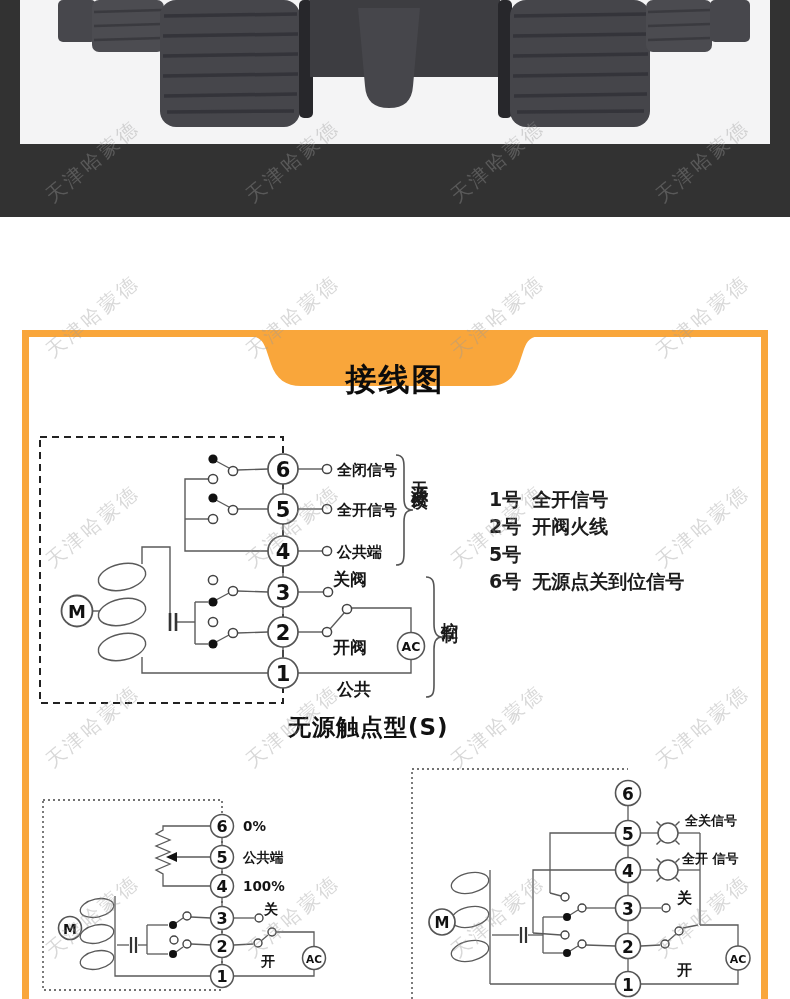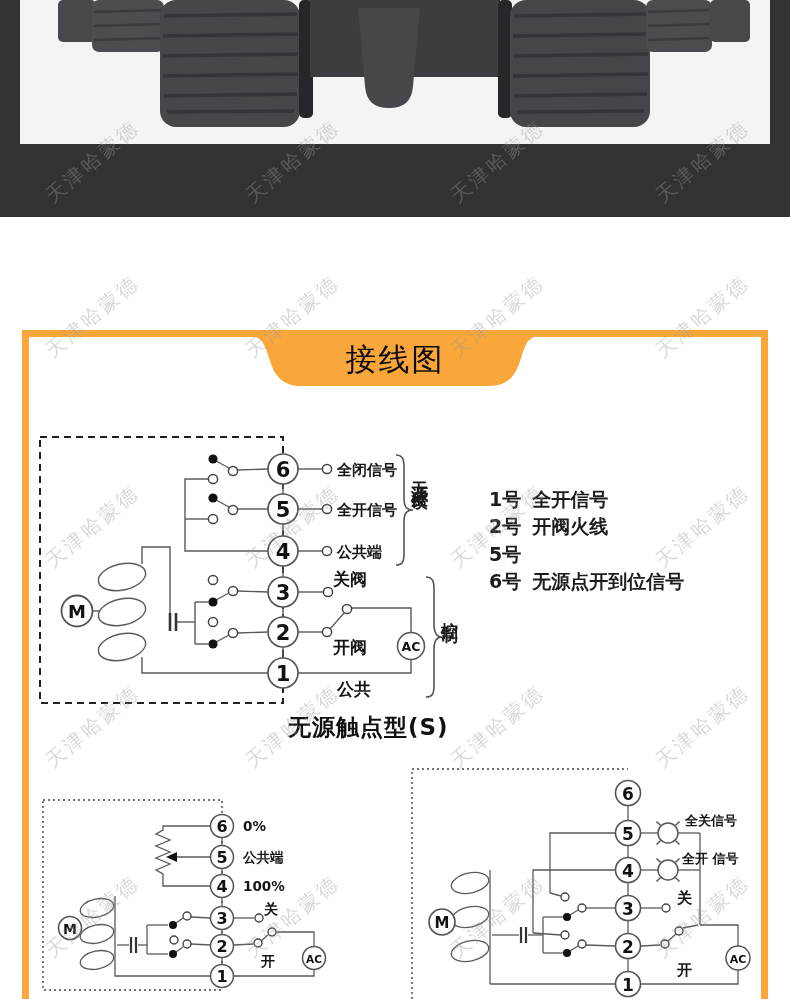--- a/index.html
+++ b/index.html
@@ -5,23 +5,23 @@
   html,body{margin:0;padding:0;}
   body{
     width:790px;height:999px;position:relative;overflow:hidden;
     background:#ffffff;font-family:"DejaVu Sans",sans-serif;
   }
   .top-section{position:absolute;left:0;top:0;width:790px;height:217px;background:#323232;}
   .photo-area{position:absolute;left:20px;top:0;width:750px;height:144px;background:#f4f4f5;overflow:hidden;}
   .accent-box{position:absolute;left:22px;top:330px;width:732px;height:700px;border:7px solid #F9A63B;background:#ffffff;}
   .banner-tab{position:absolute;left:245px;top:336px;width:300px;height:54px;}
   .banner-title{
-    position:absolute;left:245px;top:334px;width:300px;height:52px;
+    position:absolute;left:245px;top:354px;width:300px;height:52px;
     display:flex;align-items:center;justify-content:center;
-    font-size:31px;font-weight:normal;color:#0c0c0c;letter-spacing:2px;
+    font-size:31px;font-weight:bold;color:#0c0c0c;letter-spacing:2px;
   }
   .svg-diagram{position:absolute;}
   .v-label{
     position:absolute;writing-mode:vertical-rl;text-orientation:upright;
     font-weight:bold;color:#1a1a1a;font-size:17px;letter-spacing:4px;line-height:20px;
   }
   .diagram-caption{
     position:absolute;left:288px;top:712px;font-size:23px;font-weight:bold;color:#111;letter-spacing:1px;
   }
   .terminal-list{position:absolute;left:489px;top:486px;}
@@ -204,21 +204,21 @@
     </div>
   <div class="terminal-row">
       <span class="t-num">2号</span>
       <span>开阀火线</span>
     </div>
   <div class="terminal-row">
       <span class="t-num">5号</span>
     </div>
   <div class="terminal-row">
       <span class="t-num">6号</span>
-      <span>无源点开到位信号</span>
+      <span>无源点关到位信号</span>
     </div>
 </div>
 
 <svg class="svg-diagram" style="left:35px;top:790px;" width="350" height="209" viewBox="0 0 350 209">
   <rect x="8" y="10" width="179" height="190" fill="none" stroke="#444" stroke-width="1.4" stroke-dasharray="2 3"></rect>
   <g stroke="#5a5a5a" stroke-width="1.3" fill="none">
     <line x1="187" y1="36" x2="187" y2="186"></line>
     <polyline points="176,36 128,36 128,40 121,44 135,50 121,56 135,62 121,68 135,74 121,80 128,84 128,96 176,96"></polyline>
     <line x1="176" y1="67" x2="141" y2="67"></line>
     <line x1="199" y1="128" x2="219" y2="128"></line>

